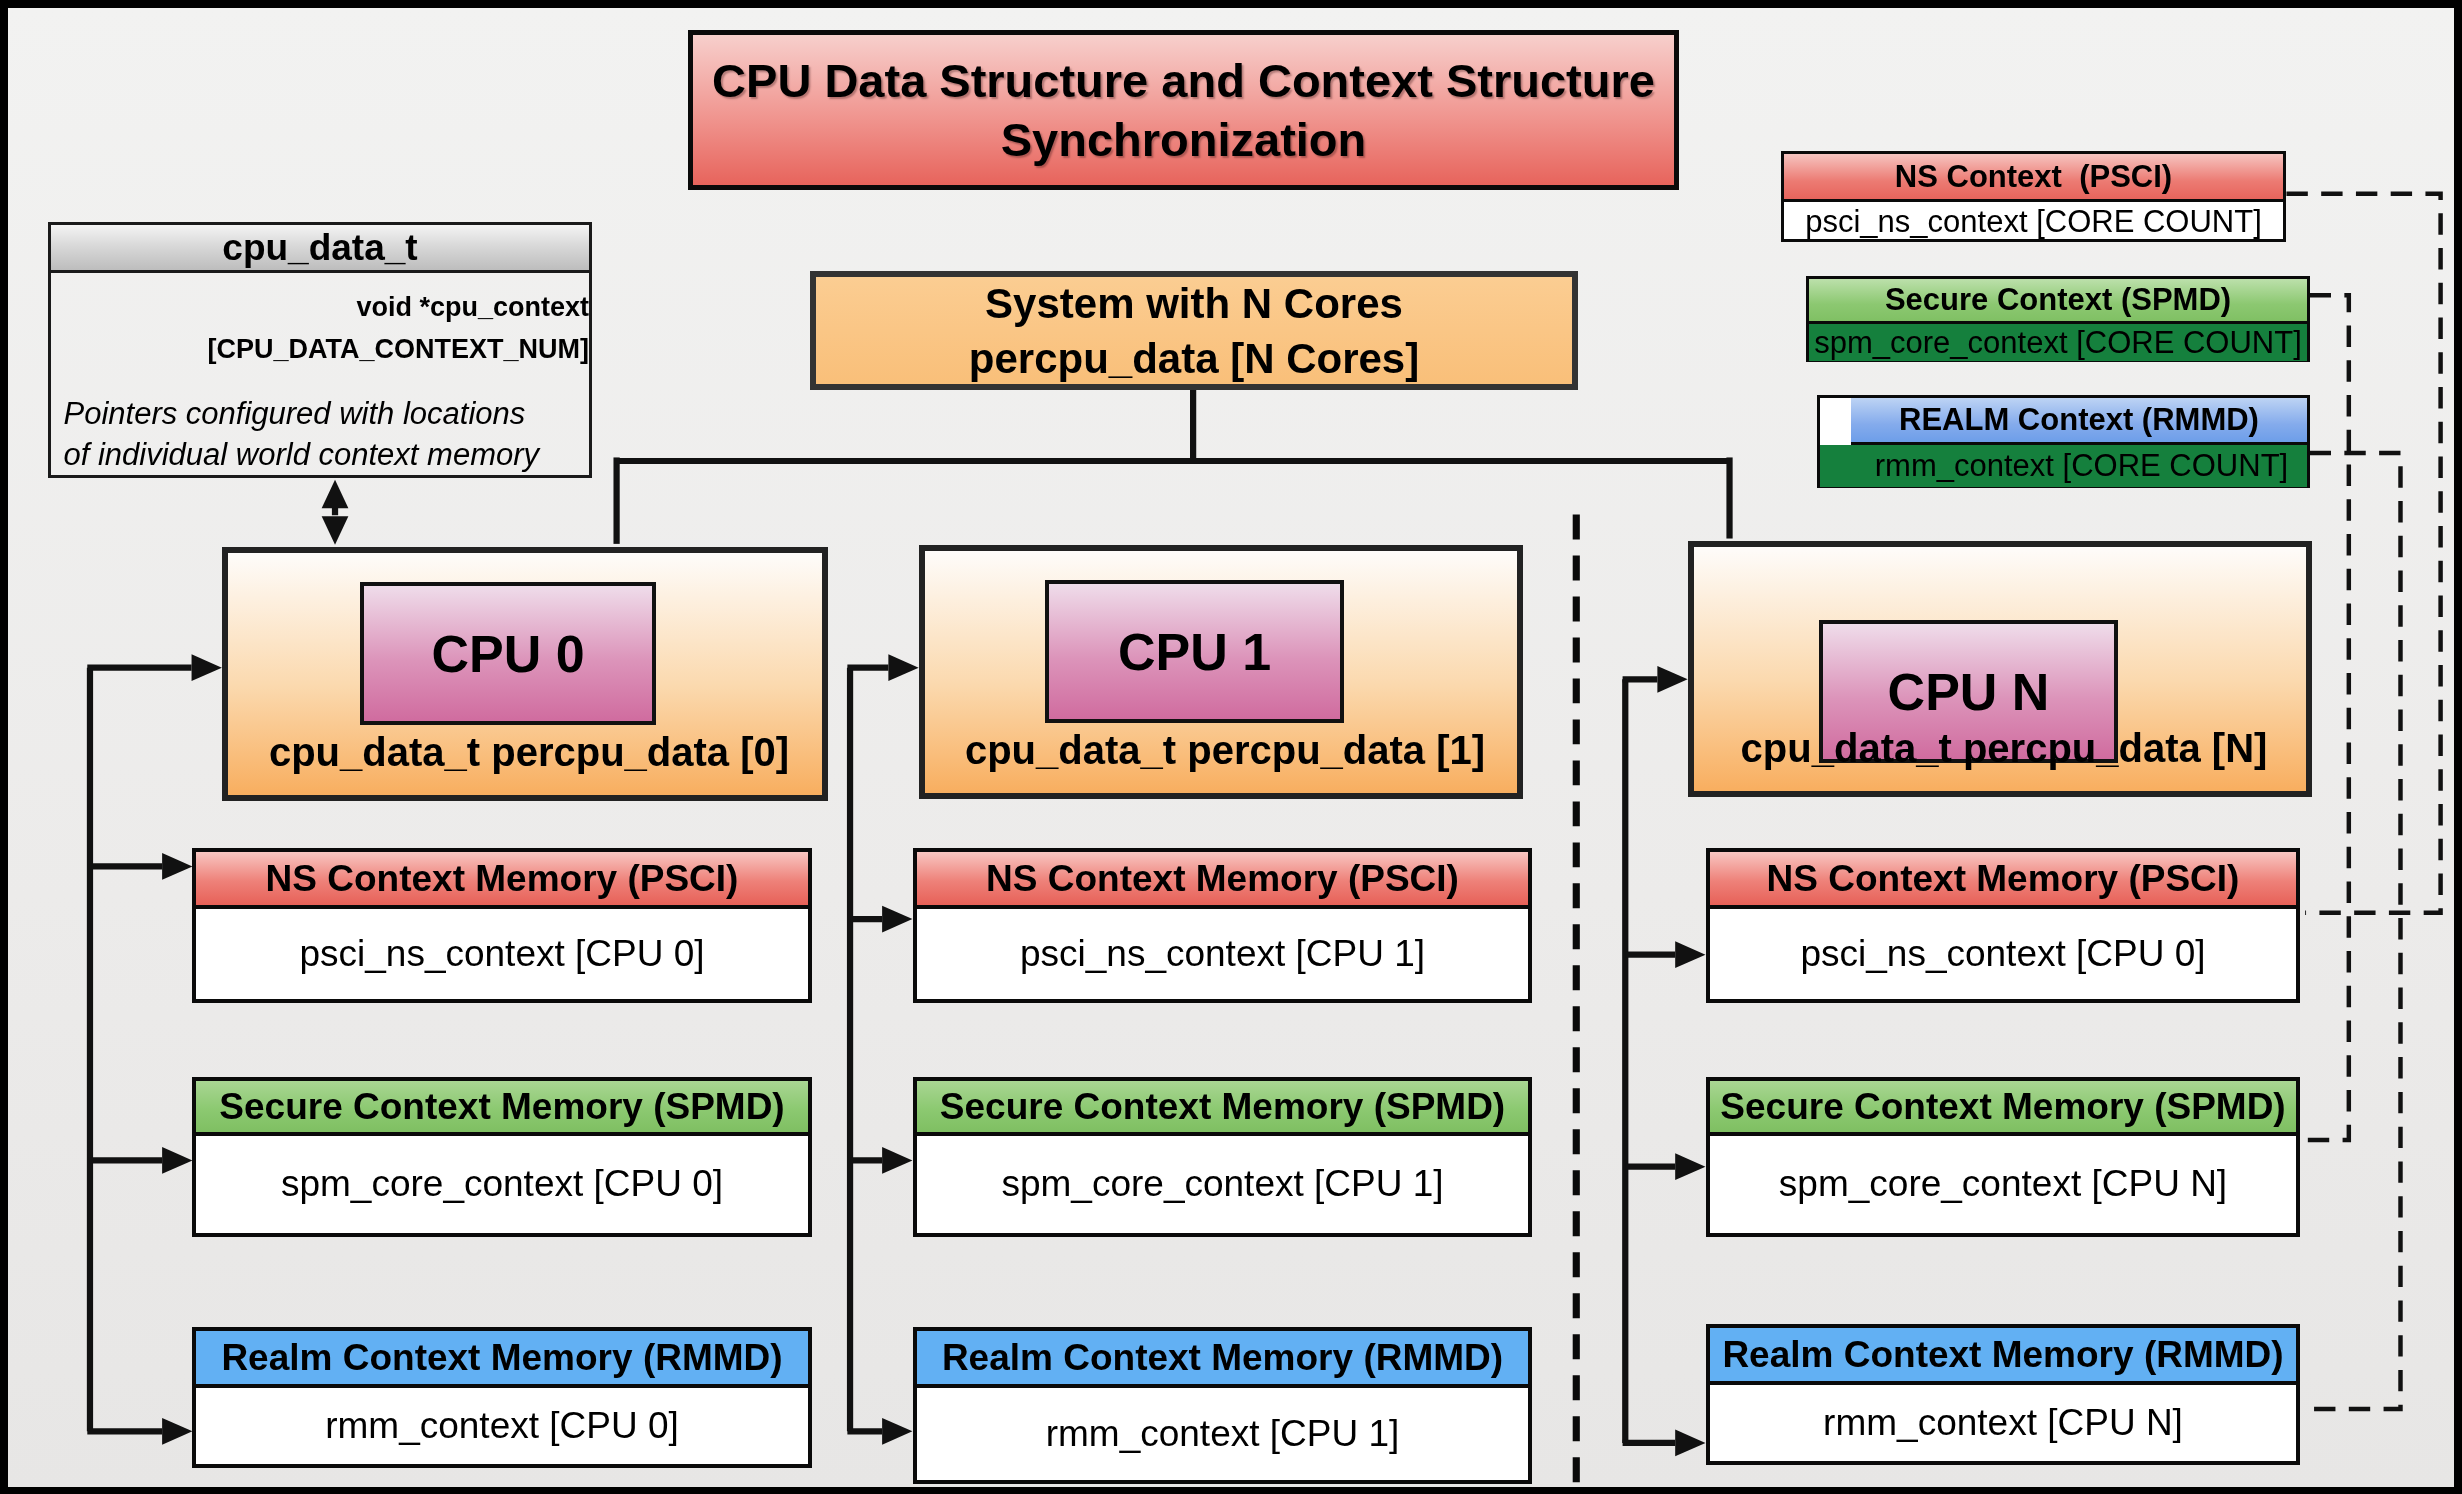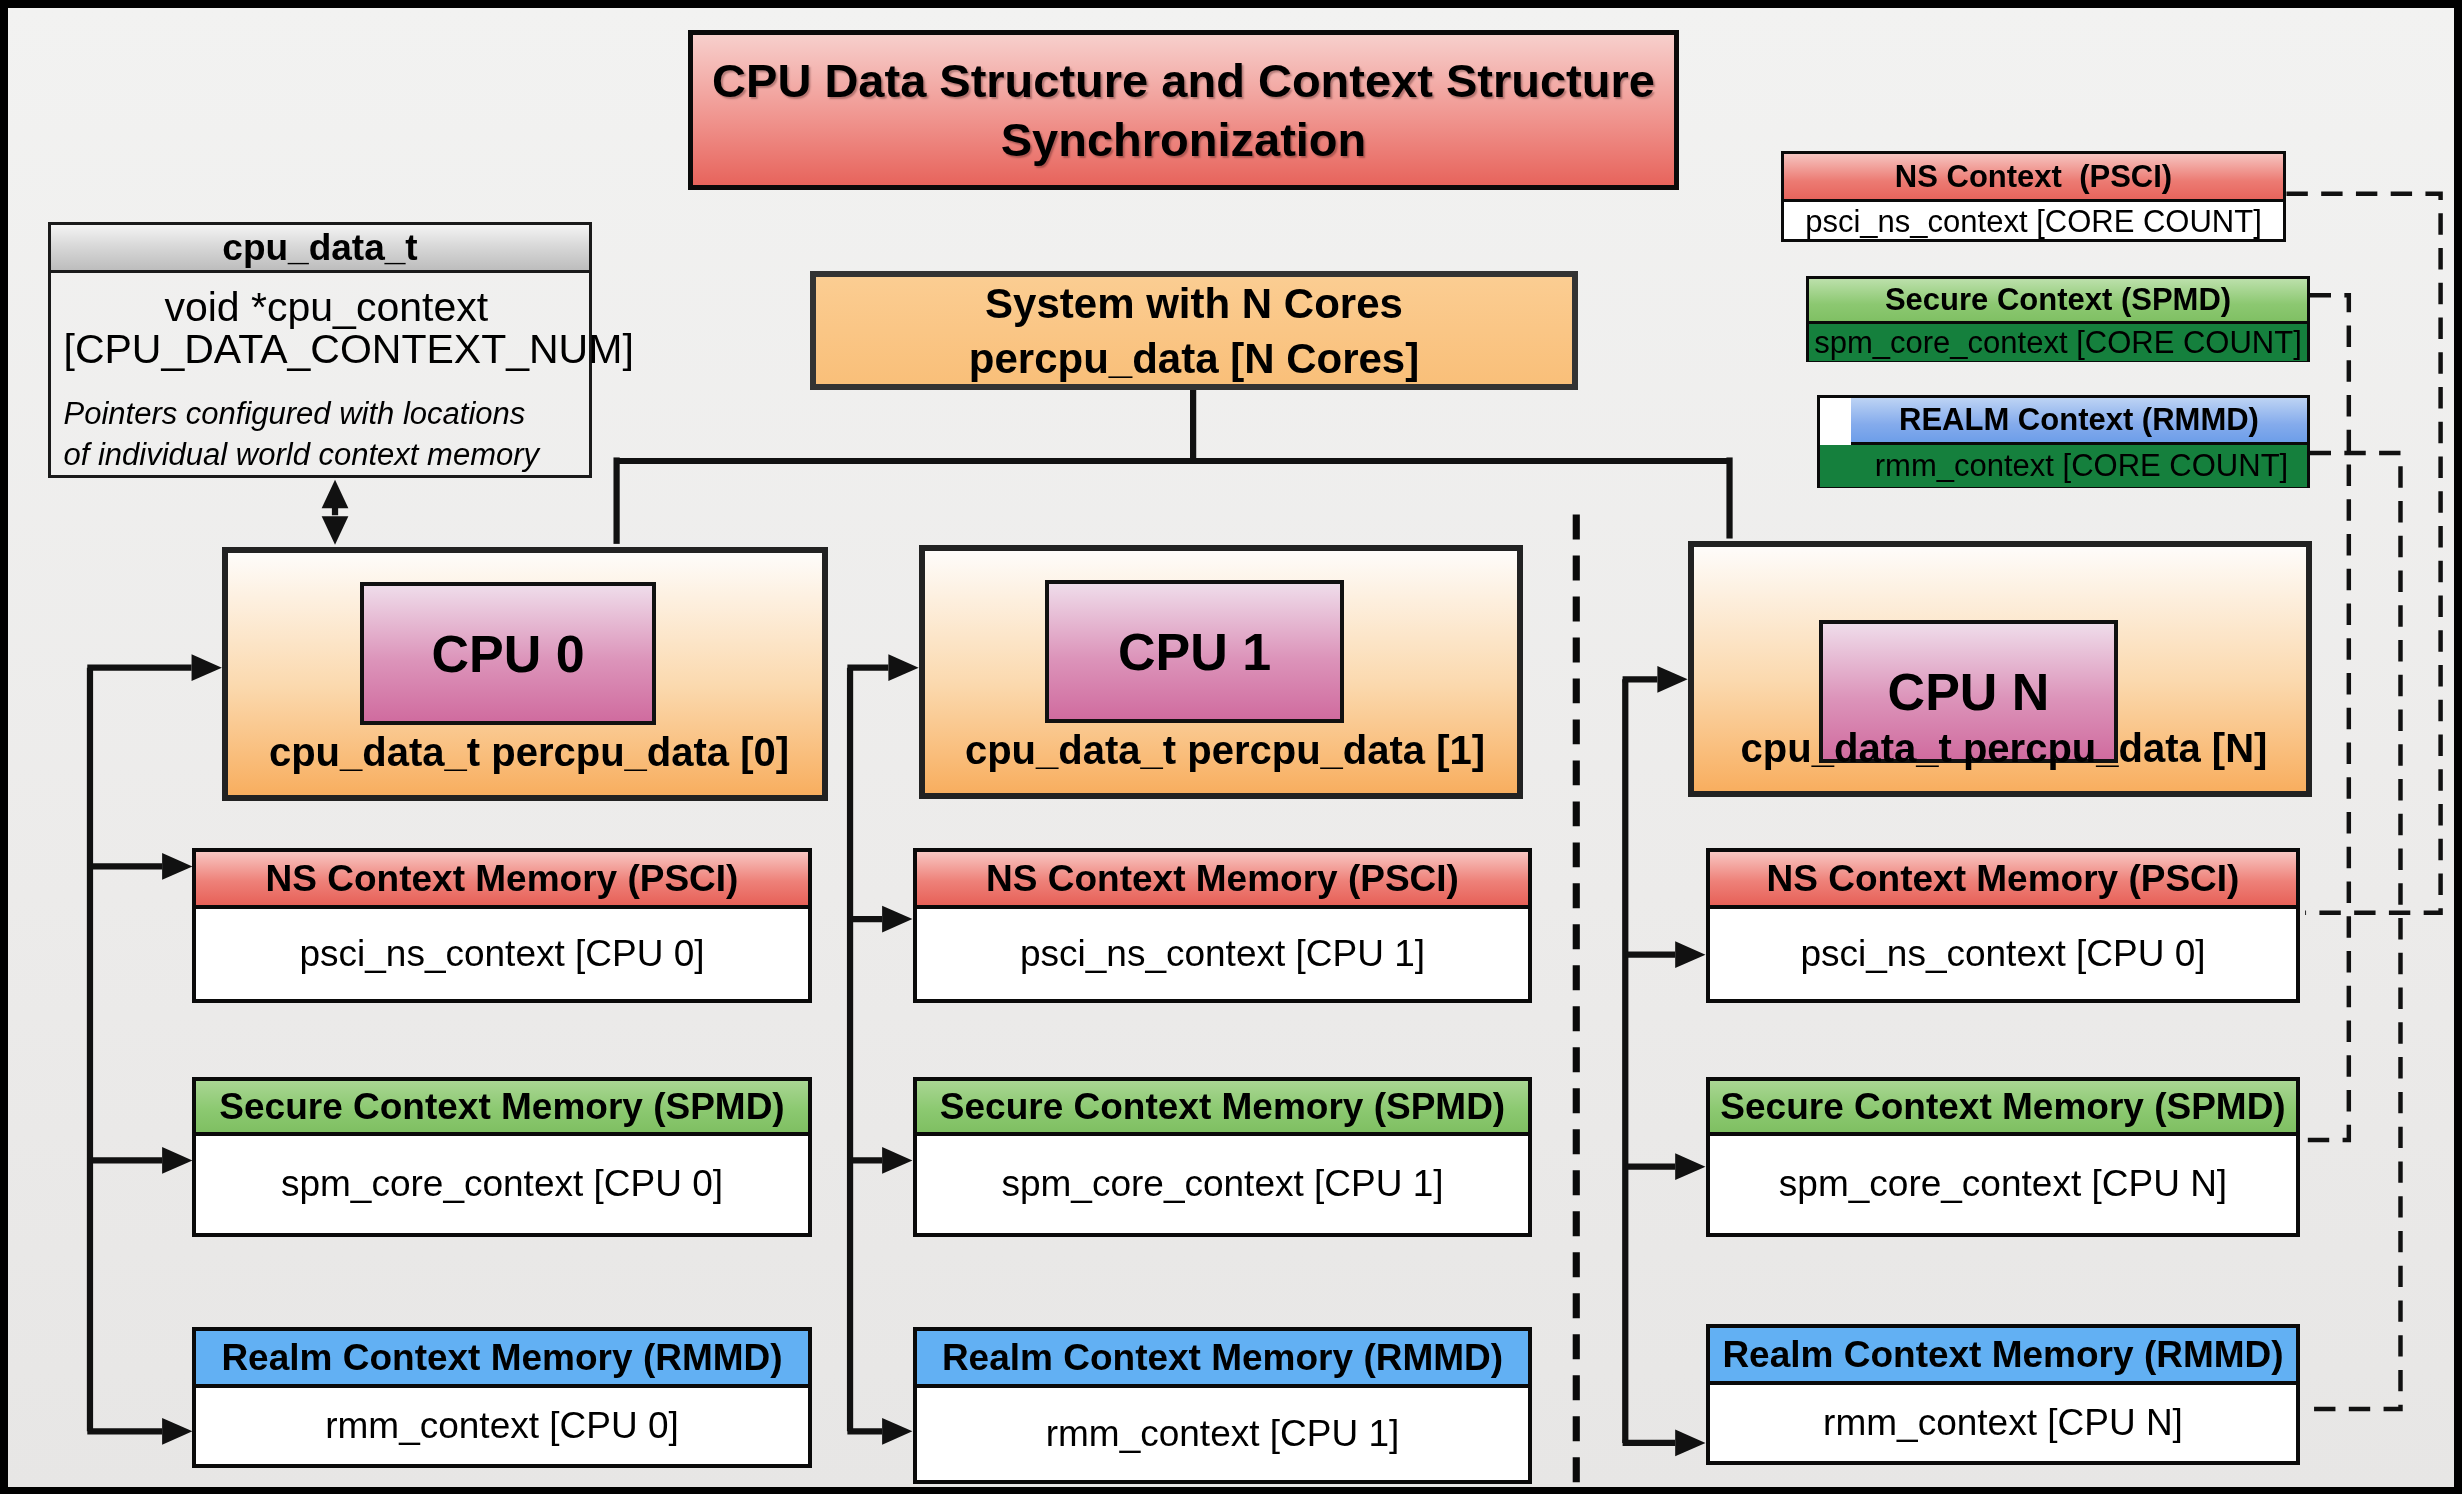--- a/index.html
+++ b/index.html
@@ -19,21 +19,21 @@
     border:5.3px solid #0a0a0a;font-weight:bold;font-size:47px;line-height:59px;
     text-shadow:1.8px 1.8px 1.8px rgba(60,20,20,.35);
   }
   
   .struct-box{border:3.6px solid #1a1a1a;background:transparent;}
   .struct-hdr{
     height:45px;border-bottom:3.6px solid #1a1a1a;
     background:linear-gradient(180deg,#f4f4f4 0%,#d9d9d9 45%,#bdbdbd 100%);
     font-weight:bold;font-size:37px;
   }
-  .struct-field{font-weight:normal;font-size:41px;line-height:42px;text-align:center;padding:12.5px 0 0 12.5px;}
+  .struct-field{font-weight:bold;font-size:27px;line-height:42px;text-align:right;padding:12.5px 0 0 12.5px;}
   .struct-note{font-style:italic;font-size:31px;line-height:41px;text-align:left;padding:23px 0 0 12.5px;}
   
   .system-box{
     background:linear-gradient(180deg,#fbcd92 0%,#f9bf79 100%);
     border:6.2px solid #333;font-weight:bold;font-size:42px;line-height:55px;
   }
   
   .cpu-box{
     background:linear-gradient(180deg,#fefcfa 0%,#fbd9ae 55%,#f8ae5f 100%);
     border:6.2px solid #222;

